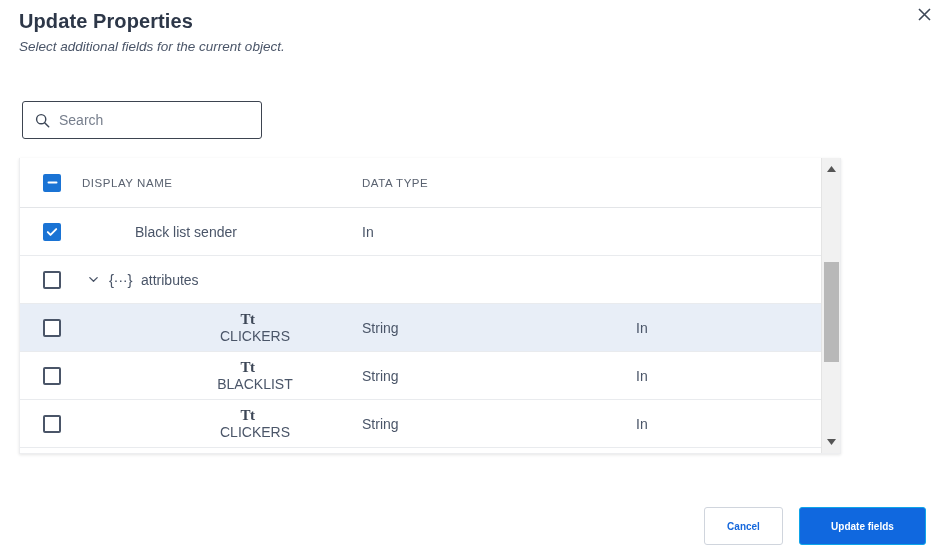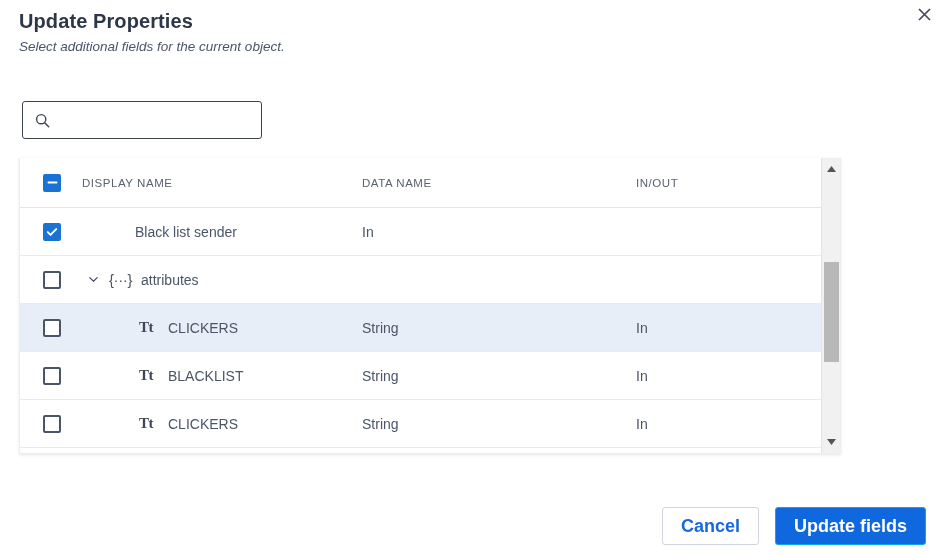--- a/index.html
+++ b/index.html
@@ -190,21 +190,21 @@
   }
   .cb.checked, .cb.indeterminate {
     background: #1a73d4;
     border: 2px solid #1a73d4;
   }
   .cb svg { display: block; }
 
   
   .indent-1 { padding-left: 53px; }
   .indent-2 { padding-left: 4px; }
-  .indent-3 { padding-left: 57px; }
+  .indent-3 { padding-left: 57px; flex-direction: column; }
 
   .chevron {
     width: 14px;
     height: 14px;
     display: inline-flex;
     align-items: center;
     justify-content: center;
     cursor: pointer;
     flex: 0 0 auto;
   }
@@ -268,21 +268,21 @@
     right: 19px;
     bottom: 10px;
     display: flex;
     align-items: center;
     gap: 16px;
   }
   .btn {
     height: 38px;
     border-radius: 3px;
     font-family: "Liberation Sans", sans-serif;
-    font-size: 18px;
+    font-size: 10px;
     font-weight: bold;
     cursor: pointer;
     box-sizing: border-box;
     display: flex;
     align-items: center;
     justify-content: center;
     padding: 0 18px;
   }
   .btn-cancel {
     background: #ffffff;
@@ -313,36 +313,36 @@
   <p class="dialog-subtitle">Select additional fields for the current object.</p>
 </div>
 
 <div class="search-wrap">
   <span class="search-icon">
     <svg width="15" height="15" viewBox="0 0 16 16">
       <circle cx="6.6" cy="6.6" r="4.9" stroke="#3d4757" stroke-width="1.5" fill="none"></circle>
       <path d="M10.3 10.3 L14.6 14.6" stroke="#3d4757" stroke-width="1.6" stroke-linecap="round"></path>
     </svg>
   </span>
+  <input class="search-input" type="text" placeholder="Search" style="">
 </div>
 
 <div class="table-card">
   <div class="table-inner">
 
     <div class="t-row header-row">
       <div class="cell-check">
         <span class="cb indeterminate">
           <svg width="11" height="11" viewBox="0 0 11 11">
             <path d="M1.5 5.5 H9.5" stroke="#ffffff" stroke-width="2" stroke-linecap="round"></path>
           </svg>
         </span>
       </div>
       <div class="cell-name">DISPLAY NAME</div>
-      <div class="cell-type">DATA NAME</div>
-      <div class="cell-inout">IN/OUT</div>
+      <div class="cell-type">DATA TYPE</div>
     </div>
 
     <div class="t-row">
       <div class="cell-check">
         <span class="cb checked">
           <svg width="12" height="12" viewBox="0 0 12 12">
             <path d="M1.8 6.1 L4.5 8.9 L10.2 3.1" stroke="#ffffff" stroke-width="1.9" fill="none" stroke-linecap="round" stroke-linejoin="round"></path>
           </svg>
         </span>
       </div>

